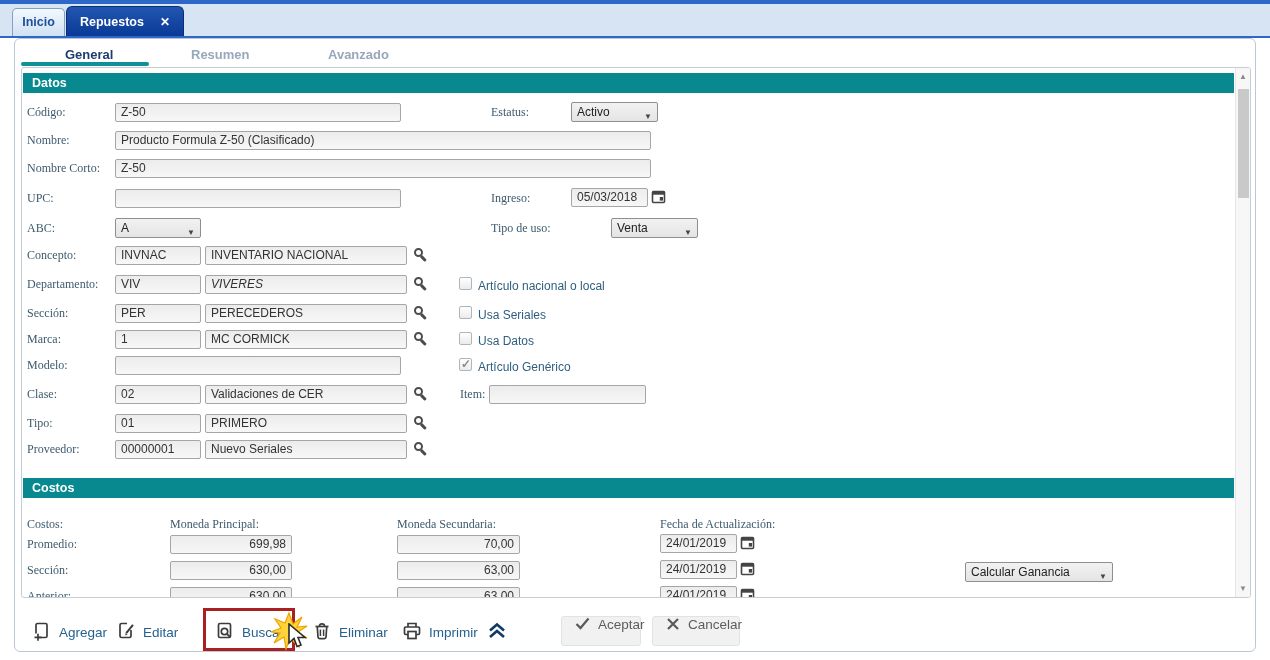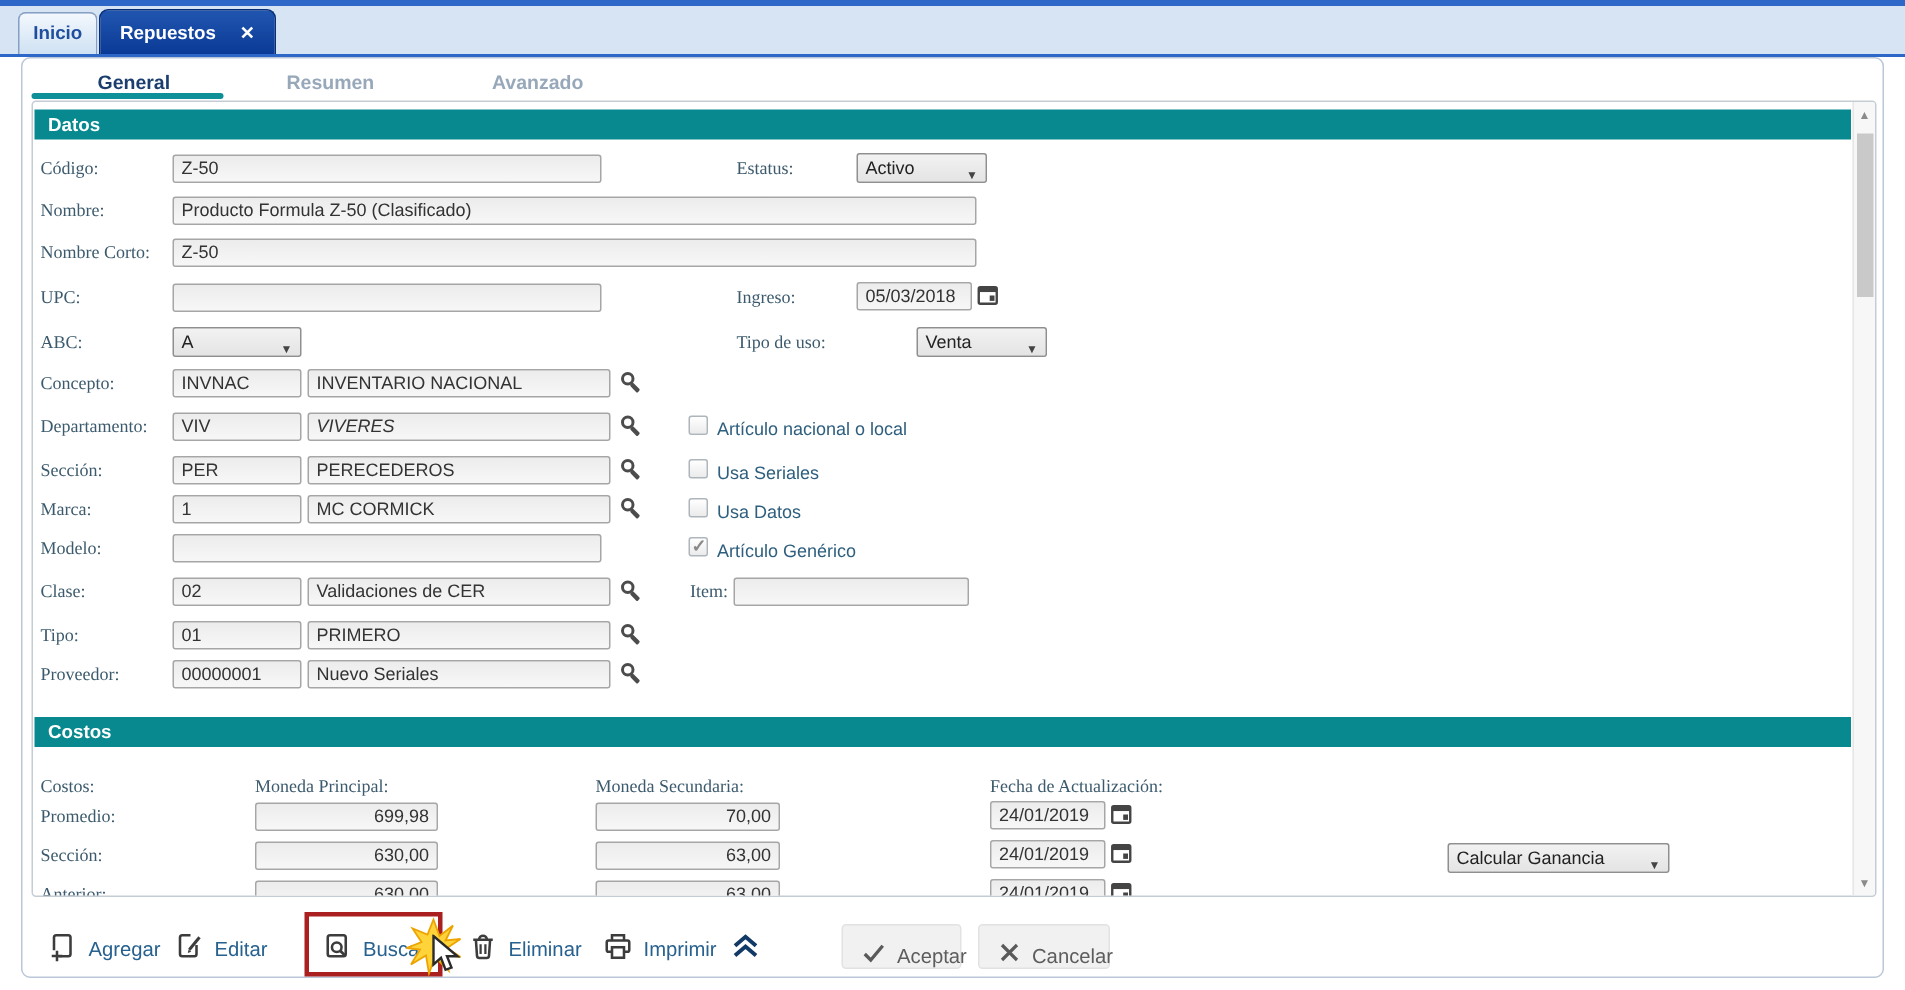--- a/index.html
+++ b/index.html
@@ -42,21 +42,21 @@
   .cbx { position:absolute; width:13px; height:13px; border:1px solid #aeb6bc; background:linear-gradient(#ffffff,#ebebeb); border-radius:2px; cursor:pointer; }
   .cbx.checked::after { content:"✓"; position:absolute; top:-2px; left:1px; font-size:12px; font-weight:bold; color:#8a8a8a; }
 
   
   .sb { position:absolute; top:0; right:0; width:15px; height:529px; background:#f7f7f7; border-left:1px solid #e6e6e6; }
   .sb-arrow { position:absolute; left:0; width:14px; text-align:center; font-size:8px; color:#8a8a8a; cursor:pointer; }
   .sb-thumb { position:absolute; left:2px; top:21px; width:11px; height:109px; background:#c9c9c9; cursor:pointer; }
 
   
   .titem { position:absolute; top:576px; height:34px; display:flex; align-items:center; gap:6px; color:#26618f; font-size:13.5px; cursor:pointer; white-space:nowrap; }
-  .btn { position:absolute; top:577px; height:30px; background:#f1f1f1; border:1px solid #e2e2e2; border-radius:3px; color:#5d5d5d; font-size:13.5px; display:flex; align-items:flex-end; gap:8px; padding:0 13px; cursor:pointer; }
+  .btn { position:absolute; top:577px; height:30px; background:#f1f1f1; border:1px solid #e2e2e2; border-radius:3px; color:#5d5d5d; font-size:13.5px; display:flex; align-items:flex-start; gap:8px; padding:0 13px; cursor:pointer; }
   .redbox { position:absolute; left:188px; top:569px; width:92px; height:43px; border:3px solid #aa1f1f; }
   .burst { position:absolute; left:254px; top:572px; }
   .cursor { position:absolute; left:270px; top:584px; }
 </style>
 </head>
 <body>
 
 <div class="stage">
 
   <div class="topband"></div>

